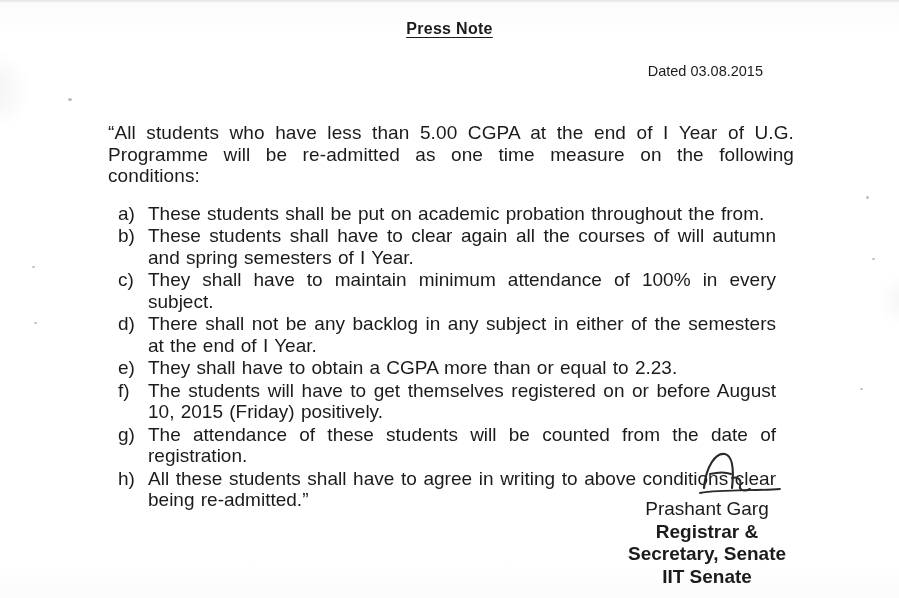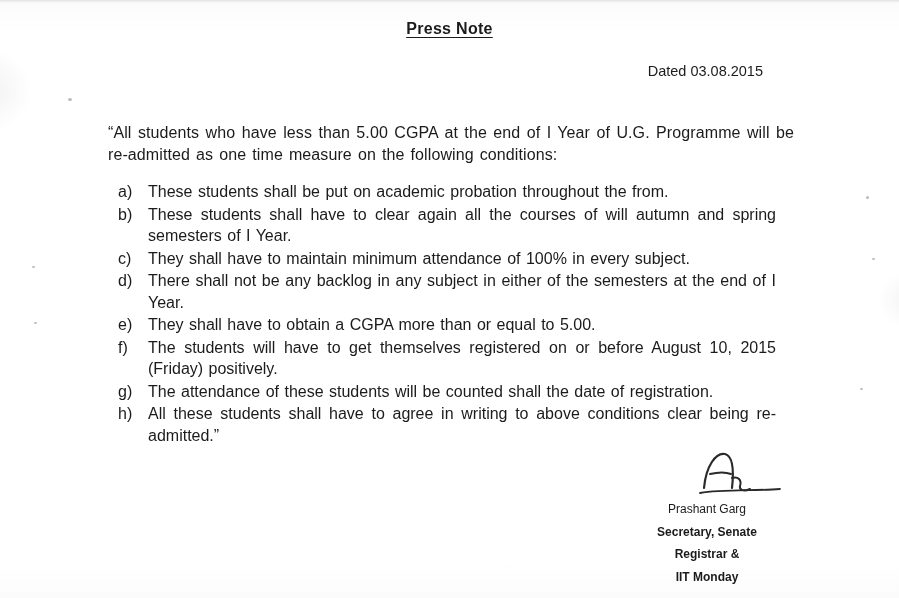--- a/index.html
+++ b/index.html
@@ -28,35 +28,35 @@
     font-size: 16px; font-weight: bold;
     letter-spacing: 0.3px;
   }
   .doc-title span { text-decoration: underline; text-underline-offset: 3px; }
   .doc-date {
     position: absolute; top: 63px; right: 136px;
     font-size: 14.5px;
   }
   .content {
     position: absolute; left: 108px; top: 122px; width: 686px;
-    font-size: 16px; line-height: 21.5px;
+    font-size: 19px; line-height: 21.5px;
   }
   .intro {
     text-align: justify;
     letter-spacing: 0.1px;
     word-spacing: 1.5px;
   }
   .conditions { margin-top: 16px; }
   .cond-item { display: flex; margin-bottom: 1px; }
   .cond-label { flex: none; width: 30px; padding-left: 10px; }
   .cond-text { flex: 1; text-align: justify; padding-right: 18px; word-spacing: 1px; }
   .signature-block {
     position: absolute; left: 618px; top: 448px; width: 178px;
     text-align: center;
-    font-size: 12px; line-height: 22.5px;
+    font-size: 19px; line-height: 22.5px;
   }
   .signature-scribble {
     display: block;
     margin: 0 14px 2px auto;
   }
   .sig-name { font-weight: normal; }
   .sig-line { font-weight: bold; }
   .top-edge {
     position: absolute; top: 0; left: 0; width: 100%; height: 3px;
     background: linear-gradient(180deg, rgba(0,0,0,0.10), rgba(0,0,0,0));
@@ -96,42 +96,42 @@
       <div class="cond-item">
         <div class="cond-label">c)</div>
         <div class="cond-text">They shall have to maintain minimum attendance of 100% in every subject.</div>
       </div>
       <div class="cond-item">
         <div class="cond-label">d)</div>
         <div class="cond-text">There shall not be any backlog in any subject in either of the semesters at the end of I Year.</div>
       </div>
       <div class="cond-item">
         <div class="cond-label">e)</div>
-        <div class="cond-text">They shall have to obtain a CGPA more than or equal to 5.00.</div>
+        <div class="cond-text">They shall have to obtain a CGPA more than or equal to 2.23.</div>
       </div>
       <div class="cond-item">
         <div class="cond-label">f)</div>
         <div class="cond-text">The students will have to get themselves registered on or before August 10, 2015 (Friday) positively.</div>
       </div>
       <div class="cond-item">
         <div class="cond-label">g)</div>
-        <div class="cond-text">The attendance of these students will be counted shall the date of registration.</div>
+        <div class="cond-text">The attendance of these students will be counted from the date of registration.</div>
       </div>
       <div class="cond-item">
         <div class="cond-label">h)</div>
         <div class="cond-text">All these students shall have to agree in writing to above conditions clear being re-admitted.”</div>
       </div>
     </div>
   </div>
 
   <div class="signature-block">
     <svg class="signature-scribble" width="84" height="48" viewBox="0 0 84 48">
       <path d="M6 40 C 8 18, 18 4, 27 6 C 35 8, 36 22, 34 40" fill="none" stroke="#2a2a2a" stroke-width="2.2" stroke-linecap="round"></path>
       <path d="M12 26 C 20 24, 28 24, 33 26" fill="none" stroke="#2a2a2a" stroke-width="2" stroke-linecap="round"></path>
       <path d="M34 30 C 40 28, 44 32, 42 38 C 41 42, 46 44, 52 41" fill="none" stroke="#2a2a2a" stroke-width="2" stroke-linecap="round"></path>
       <path d="M2 45 C 24 41, 56 43, 82 41" fill="none" stroke="#2a2a2a" stroke-width="1.8" stroke-linecap="round"></path>
     </svg>
     <div class="sig-name">Prashant Garg</div>
+    <div class="sig-line">Registrar &amp;</div>
     <div class="sig-line">Secretary, Senate</div>
-    <div class="sig-line">Registrar &amp;</div>
-    <div class="sig-line">IIT Monday</div>
+    <div class="sig-line">IIT Senate</div>
   </div>
 </div>
 
 </body></html>

